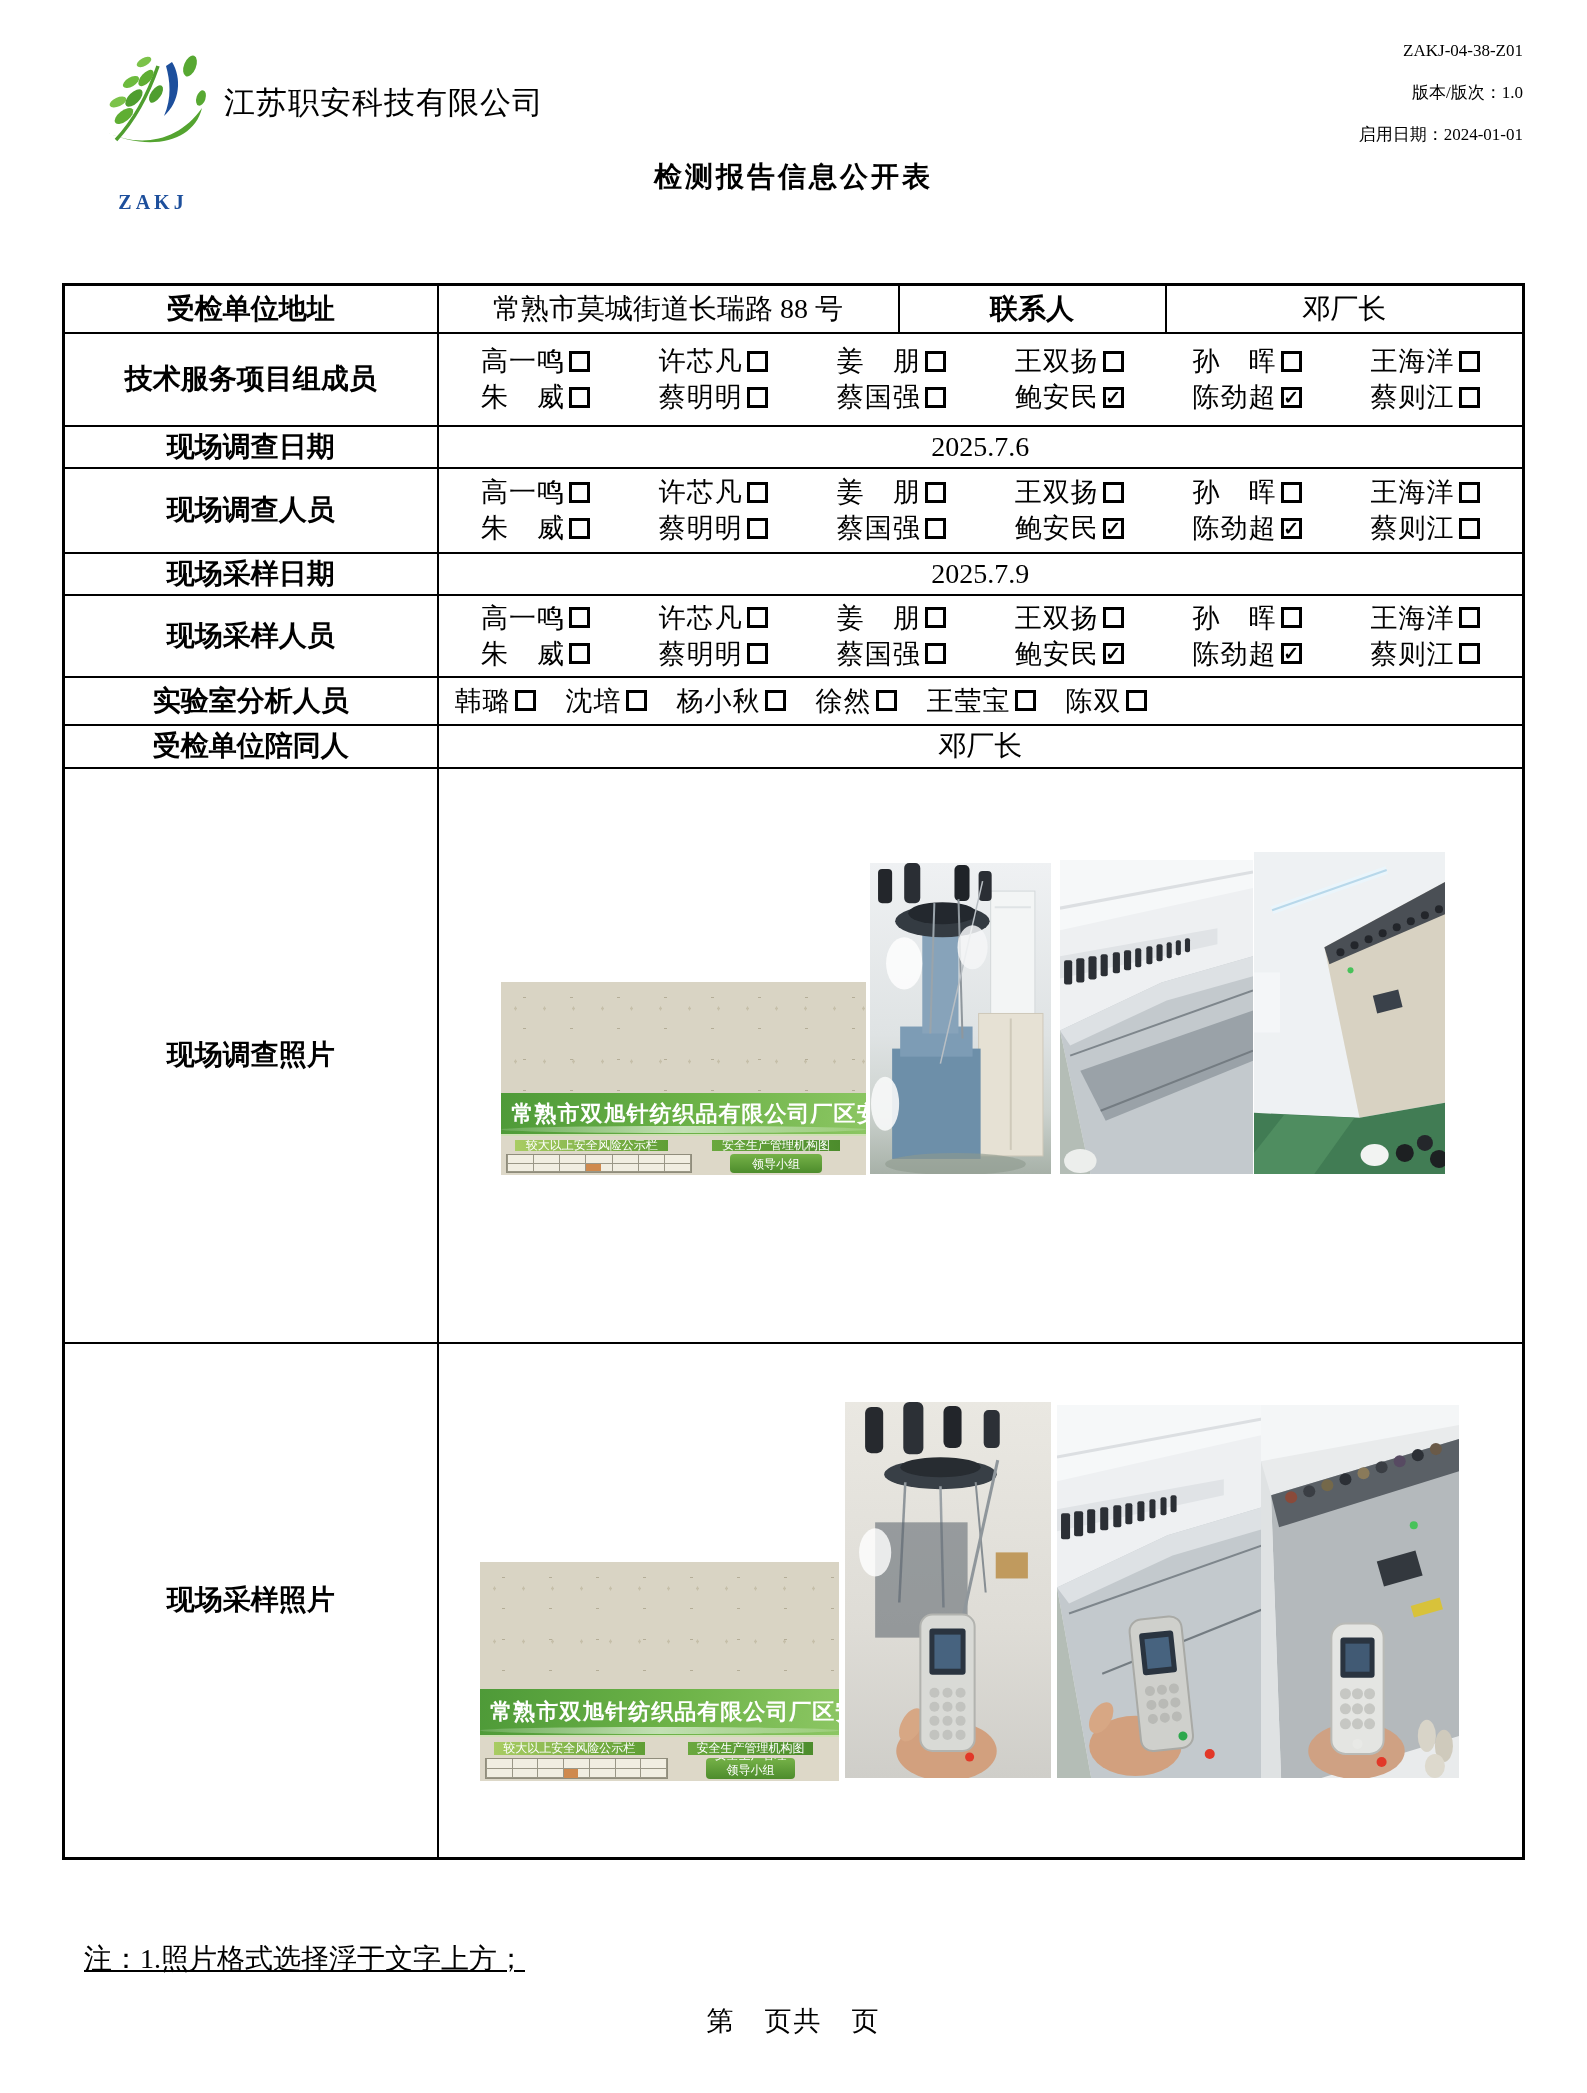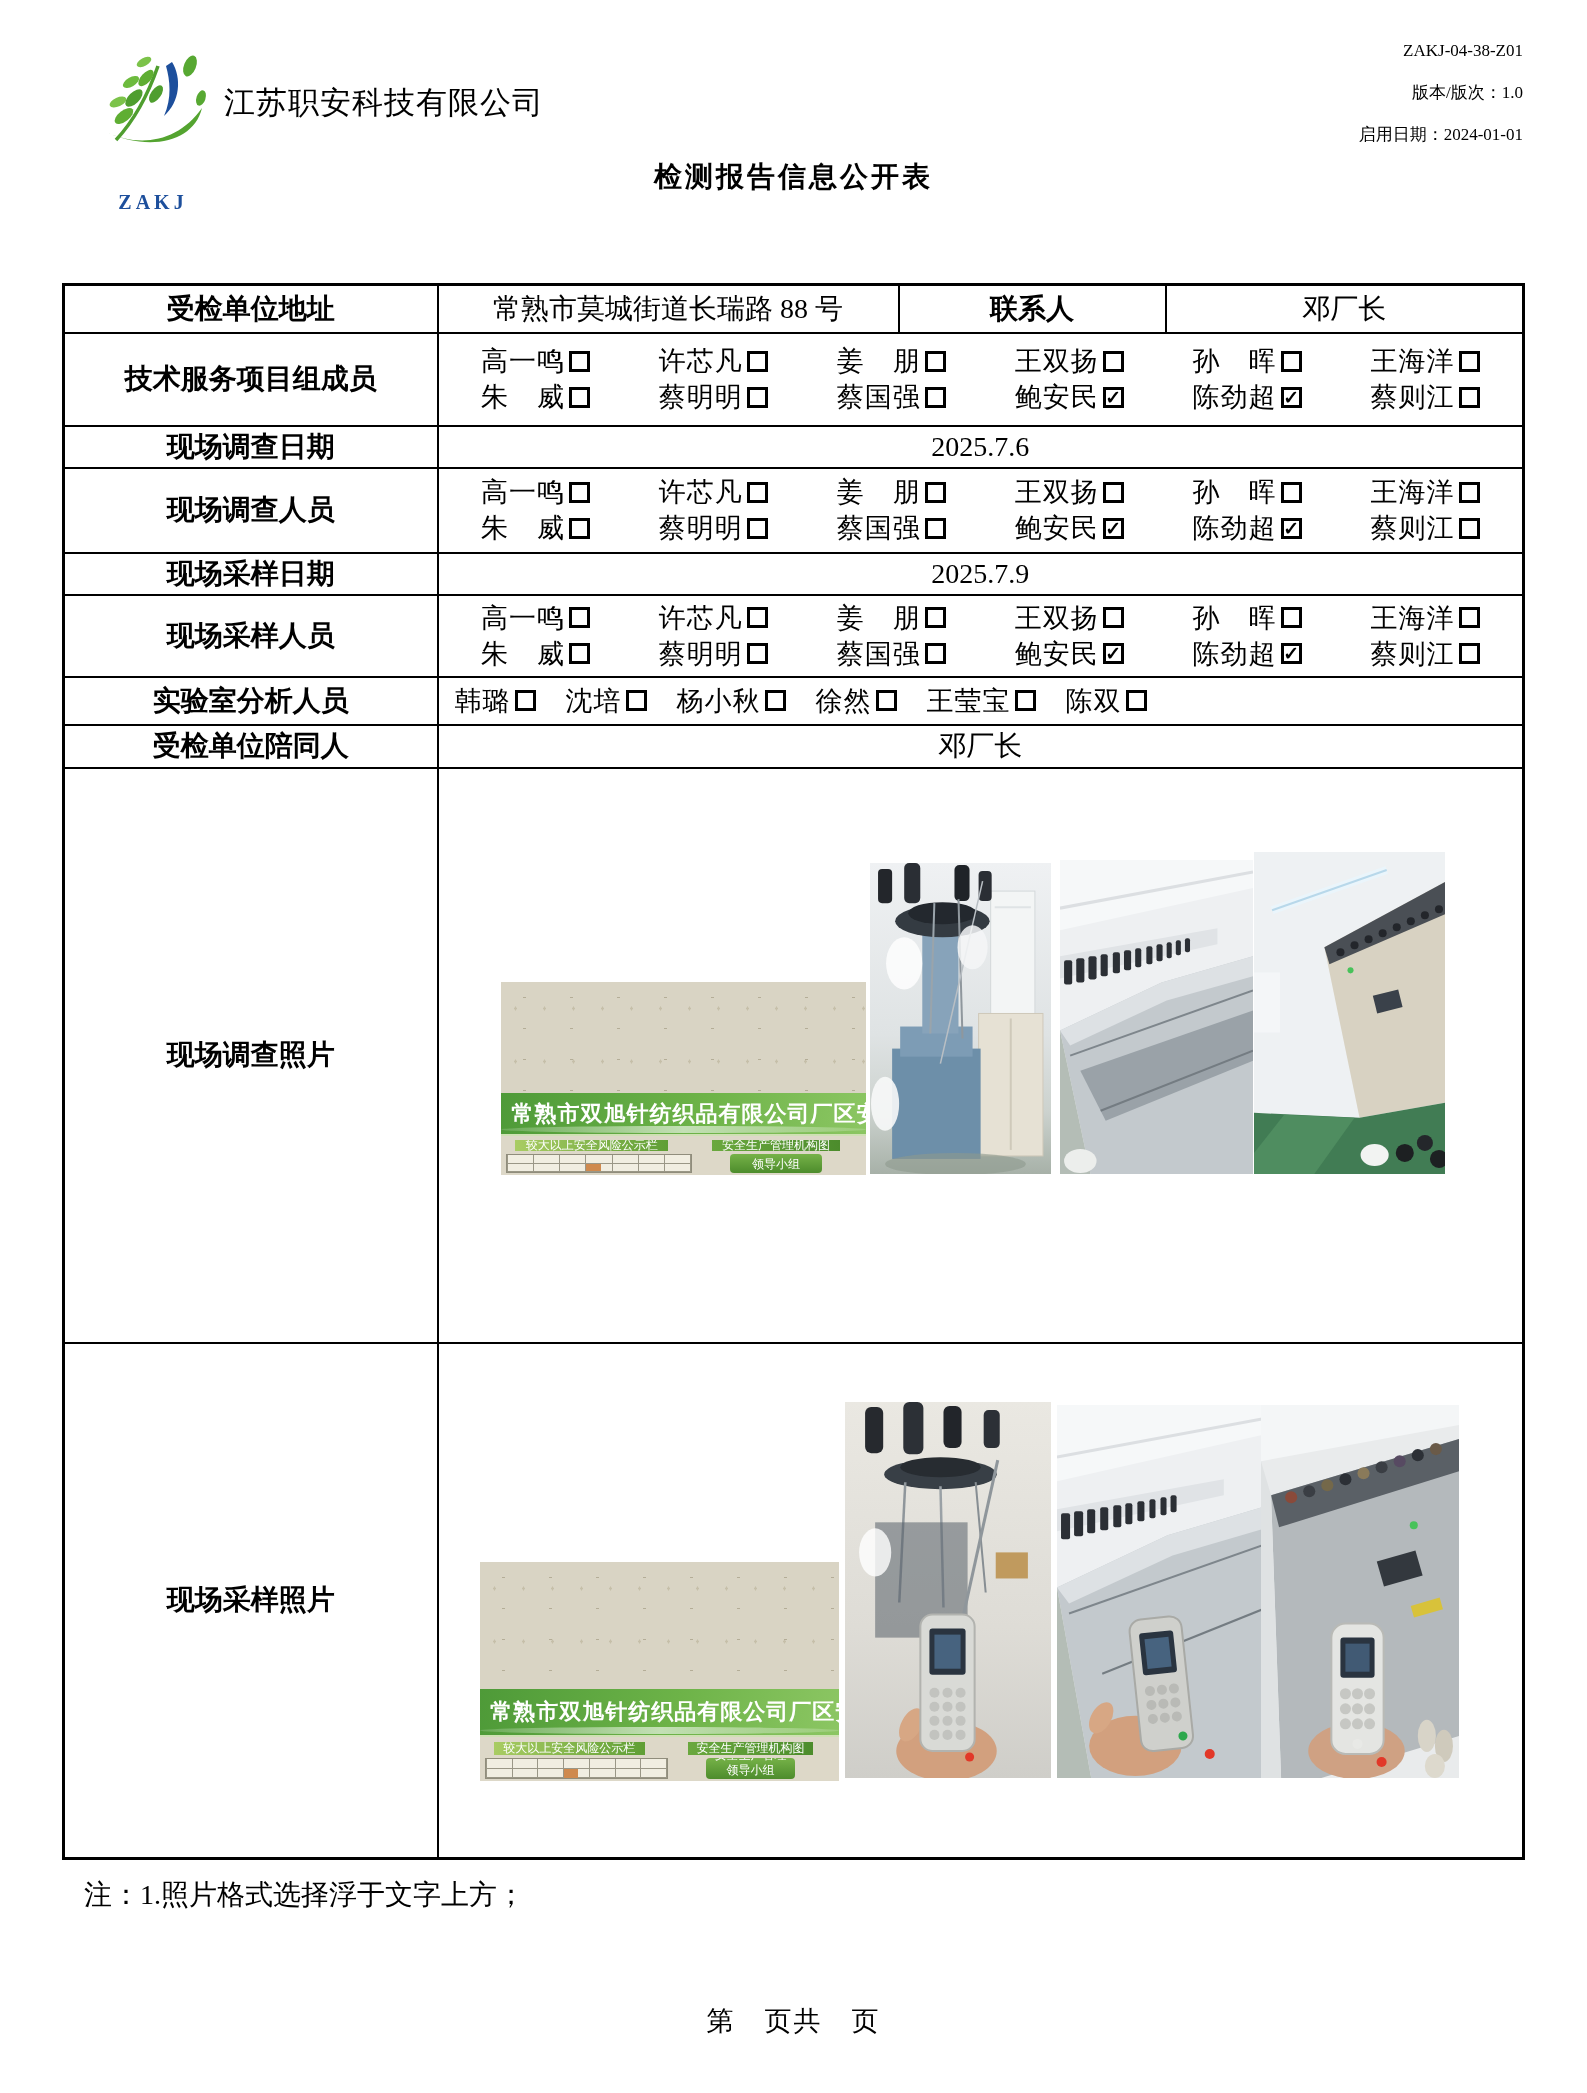--- a/index.html
+++ b/index.html
@@ -64,21 +64,21 @@
              font-size:12px; line-height:1.3; text-align:center; display:flex; flex-direction:column;
              align-items:center; justify-content:flex-end; overflow:hidden; }
   .mini-table { position:absolute; left:1.5%; top:48%; width:51%; height:48%;
                 background:#f1eee1; border:1px solid #908d7c;
                 background-image:
                   repeating-linear-gradient(90deg,#9a9786 0 1px, transparent 1px 14.2%),
                   repeating-linear-gradient(0deg,#9a9786 0 1px, transparent 1px 49%); }
   .mini-orange { position:absolute; left:43%; top:52%; width:8%; height:44%; background:#cf8a4e; }
 
   
-  .note { position:absolute; left:84px; top:1876px; font-size:28px; }
+  .note { position:absolute; left:84px; top:1940px; font-size:28px;text-decoration:underline; }
   .page-footer { position:absolute; left:0; top:2003px; width:100%; text-align:center;
                  font-size:27px; letter-spacing:2px; }
 </style>
 </head>
 <body>
 
 <div class="page">
 
   <div class="logo-wrap">
     <svg viewBox="0 0 110 96">

